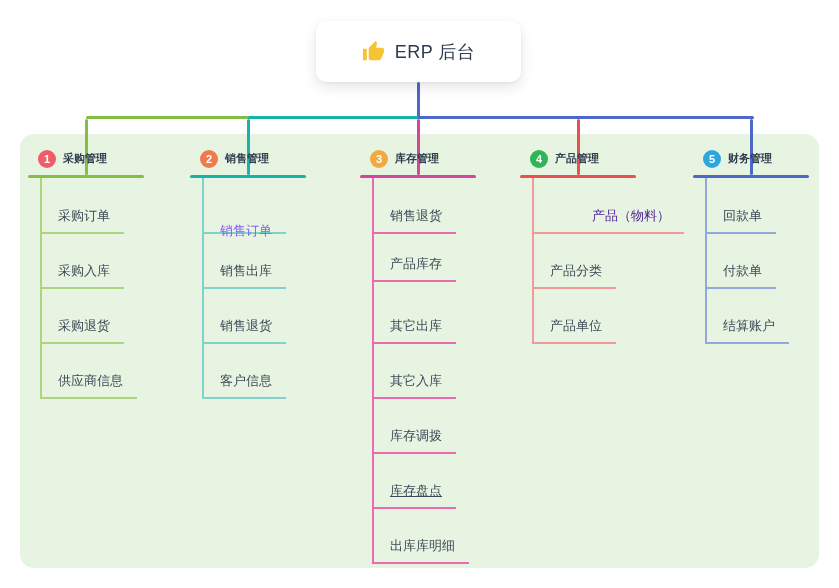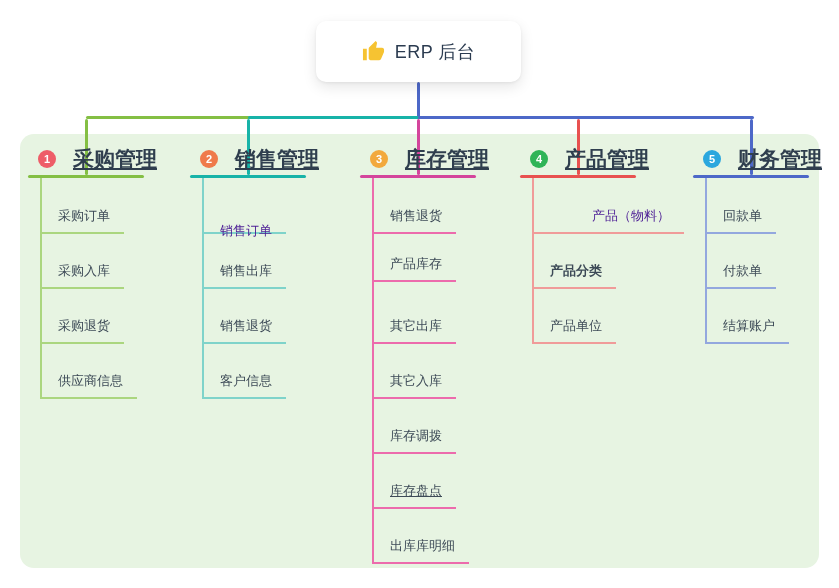--- a/index.html
+++ b/index.html
@@ -12,21 +12,21 @@
          background:#ffffff;border-radius:10px;display:flex;align-items:center;
          justify-content:center;gap:10px;
          box-shadow:0 5px 14px rgba(0,0,0,0.10),0 1px 3px rgba(0,0,0,0.06);}
   .root-label{font-size:18px;font-weight:500;letter-spacing:0.5px;}
   .thumb{display:flex;align-items:center;}
   .branch{position:absolute;width:116px;}
   .branch-header{display:flex;align-items:center;height:19px;}
   .badge{width:18px;height:18px;border-radius:50%;margin-left:10px;
          display:flex;align-items:center;justify-content:center;
          color:#ffffff;font-size:11px;font-weight:bold;flex:0 0 18px;}
-  .branch-label{margin-left:17px;font-size:21px;font-weight:600;white-space:nowrap;text-decoration:underline;}
+  .branch-label{margin-left:7px;font-size:11px;font-weight:600;white-space:nowrap;}
   .branch-underline{position:absolute;left:0;top:26px;width:116px;height:3px;border-radius:2px;}
   .vline{position:absolute;width:2px;}
   .child{position:absolute;height:26px;padding-left:18px;padding-right:14px;
          border-bottom-style:solid;border-bottom-width:2px;white-space:nowrap;}
   .child span{font-size:13px;line-height:18px;display:inline-block;}
 </style>
 </head>
 <body>
 
 <div class="stage">
@@ -64,21 +64,21 @@
       <div class="child" style="left: 40px; top: 316px; border-bottom-color: rgb(171, 214, 127);"><span style="color: rgb(61, 74, 87);">采购退货</span></div>
       <div class="child" style="left: 40px; top: 371px; border-bottom-color: rgb(171, 214, 127);"><span style="color: rgb(61, 74, 87);">供应商信息</span></div>
       <div class="branch" style="left: 190px; top: 149px;">
         <div class="branch-header">
           <span class="badge" style="background: rgb(239, 122, 75);">2</span>
           <span class="branch-label" style="color: rgb(47, 62, 78);">销售管理</span>
         </div>
         <div class="branch-underline" style="background: rgb(23, 179, 168);"></div>
       </div>
       <div class="vline" style="left: 202px; top: 178px; height: 221px; background: rgb(127, 211, 202);"></div>
-      <div class="child" style="left: 202px; top: 206px; border-bottom-color: rgb(127, 211, 202);"><span style="color: #4c1d95; margin-top: 16px;">销售订单</span></div>
+      <div class="child" style="left: 202px; top: 206px; border-bottom-color: rgb(127, 211, 202);"><span style="color: #8b5cf6; margin-top: 16px;">销售订单</span></div>
       <div class="child" style="left: 202px; top: 261px; border-bottom-color: rgb(127, 211, 202);"><span style="color: rgb(61, 74, 87);">销售出库</span></div>
       <div class="child" style="left: 202px; top: 316px; border-bottom-color: rgb(127, 211, 202);"><span style="color: rgb(61, 74, 87);">销售退货</span></div>
       <div class="child" style="left: 202px; top: 371px; border-bottom-color: rgb(127, 211, 202);"><span style="color: rgb(61, 74, 87);">客户信息</span></div>
       <div class="branch" style="left: 360px; top: 149px;">
         <div class="branch-header">
           <span class="badge" style="background: rgb(242, 169, 61);">3</span>
           <span class="branch-label" style="color: rgb(47, 62, 78);">库存管理</span>
         </div>
         <div class="branch-underline" style="background: rgb(212, 69, 156);"></div>
       </div>
@@ -92,21 +92,21 @@
       <div class="child" style="left: 372px; top: 536px; border-bottom-color: rgb(236, 107, 172);"><span style="color: rgb(61, 74, 87);">出库库明细</span></div>
       <div class="branch" style="left: 520px; top: 149px;">
         <div class="branch-header">
           <span class="badge" style="background: rgb(47, 180, 87);">4</span>
           <span class="branch-label" style="color: rgb(47, 62, 78);">产品管理</span>
         </div>
         <div class="branch-underline" style="background: rgb(232, 81, 80);"></div>
       </div>
       <div class="vline" style="left: 532px; top: 178px; height: 166px; background: rgb(240, 155, 153);"></div>
       <div class="child" style="left: 532px; top: 206px; border-bottom-color: rgb(240, 155, 153);"><span style="color: #4c1d95; margin-left: 42px;">产品（物料）</span></div>
-      <div class="child" style="left: 532px; top: 261px; border-bottom-color: rgb(240, 155, 153); font-weight: bold;"><span style="color: rgb(61, 74, 87);">产品分类</span></div>
+      <div class="child" style="left: 532px; top: 261px; border-bottom-color: rgb(240, 155, 153);"><span style="color: rgb(61, 74, 87);">产品分类</span></div>
       <div class="child" style="left: 532px; top: 316px; border-bottom-color: rgb(240, 155, 153);"><span style="color: rgb(61, 74, 87);">产品单位</span></div>
       <div class="branch" style="left: 693px; top: 149px;">
         <div class="branch-header">
           <span class="badge" style="background: rgb(43, 167, 222);">5</span>
           <span class="branch-label" style="color: rgb(47, 62, 78);">财务管理</span>
         </div>
         <div class="branch-underline" style="background: rgb(77, 104, 200);"></div>
       </div>
       <div class="vline" style="left: 705px; top: 178px; height: 166px; background: rgb(147, 167, 222);"></div>
       <div class="child" style="left: 705px; top: 206px; border-bottom-color: rgb(147, 167, 222);"><span style="color: rgb(61, 74, 87);">回款单</span></div>

